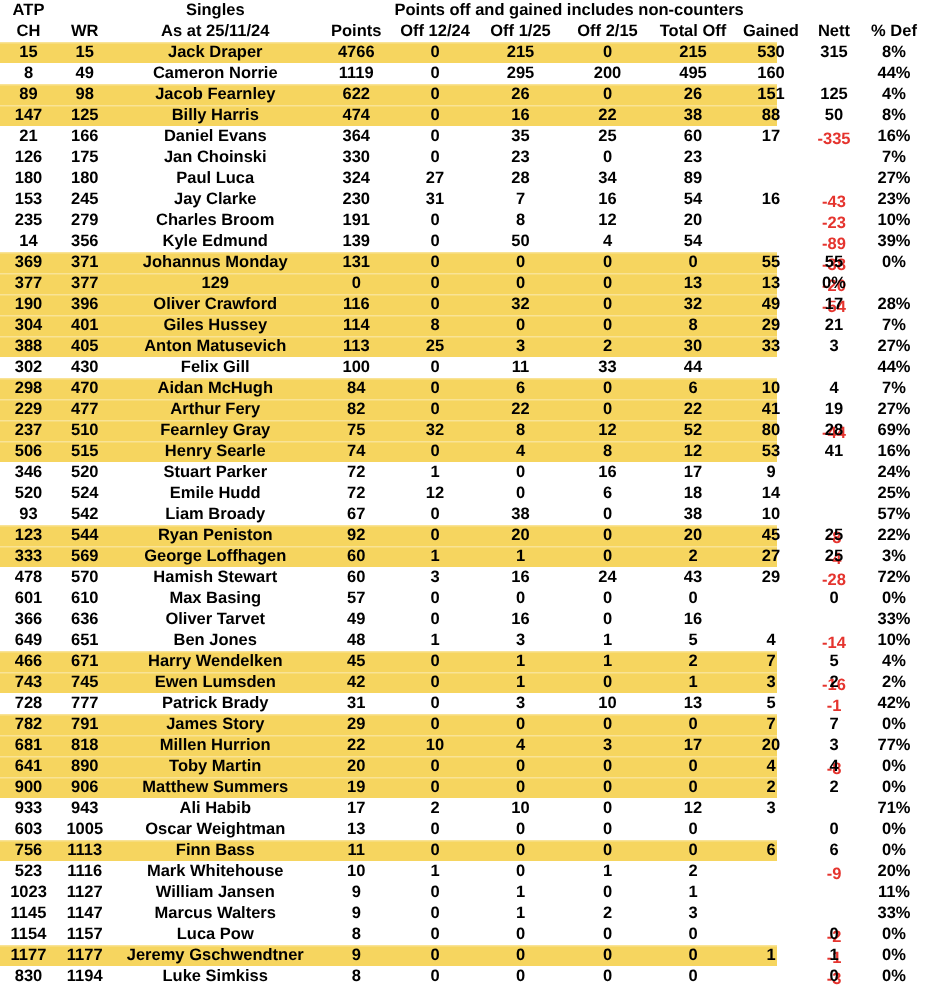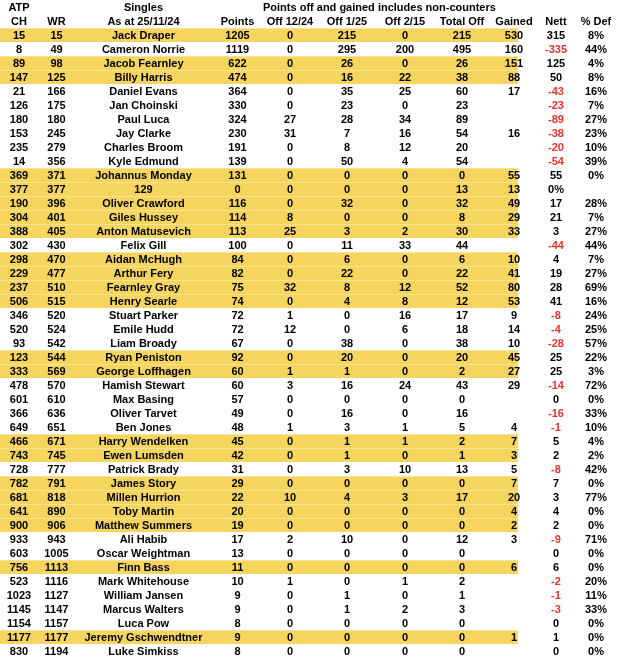--- a/index.html
+++ b/index.html
@@ -13,21 +13,21 @@
   .row{
     display:grid;
     grid-template-columns:38px 37px 137px 51px 54px 60px 56px 58px 46px 38px 42px;
     height:14px;line-height:14px;
   }
   .row.hl{background:var(--hl,#f6d55f);box-shadow:inset 0 1px 0 rgba(255,255,255,.35);}
   .cell{
     text-align:center;white-space:nowrap;overflow:visible;
     padding:0;user-select:none;
   }
-  .cell.neg{color:var(--neg,#e5342e);}
+  .cell.neg{color:var(--neg,#e5342e);margin-top:44px;}
   .note{grid-column:5 / 9;text-align:right;}
   .c1{grid-column:1;} .c3{grid-column:3;}
 </style>
 </head>
 <body>
 
 <div class="sheet">
 
   <div class="row">
     <div class="cell c1">ATP</div>
@@ -47,21 +47,21 @@
     <div class="cell">Gained</div>
     <div class="cell">Nett</div>
     <div class="cell">% Def</div>
   </div>
 
   <div id="rows">
       <div class="row hl">
         <div class="cell">15</div>
         <div class="cell">15</div>
         <div class="cell">Jack Draper</div>
-        <div class="cell">1205</div>
+        <div class="cell">4766</div>
         <div class="cell">0</div>
         <div class="cell">215</div>
         <div class="cell">0</div>
         <div class="cell">215</div>
         <div class="cell">530</div>
         <div class="cell">315</div>
         <div class="cell">8%</div>
       </div>
       <div class="row">
         <div class="cell">8</div>

